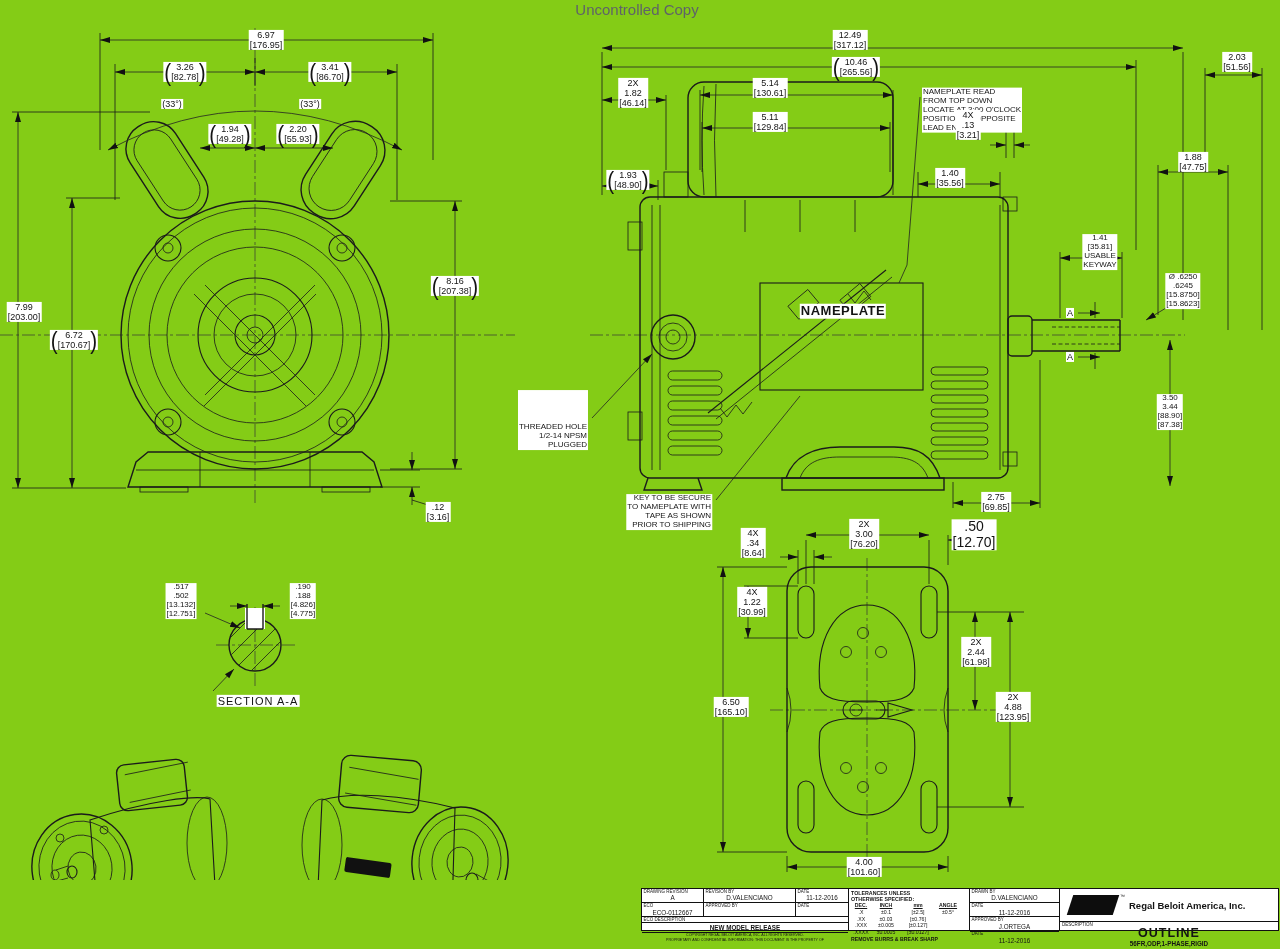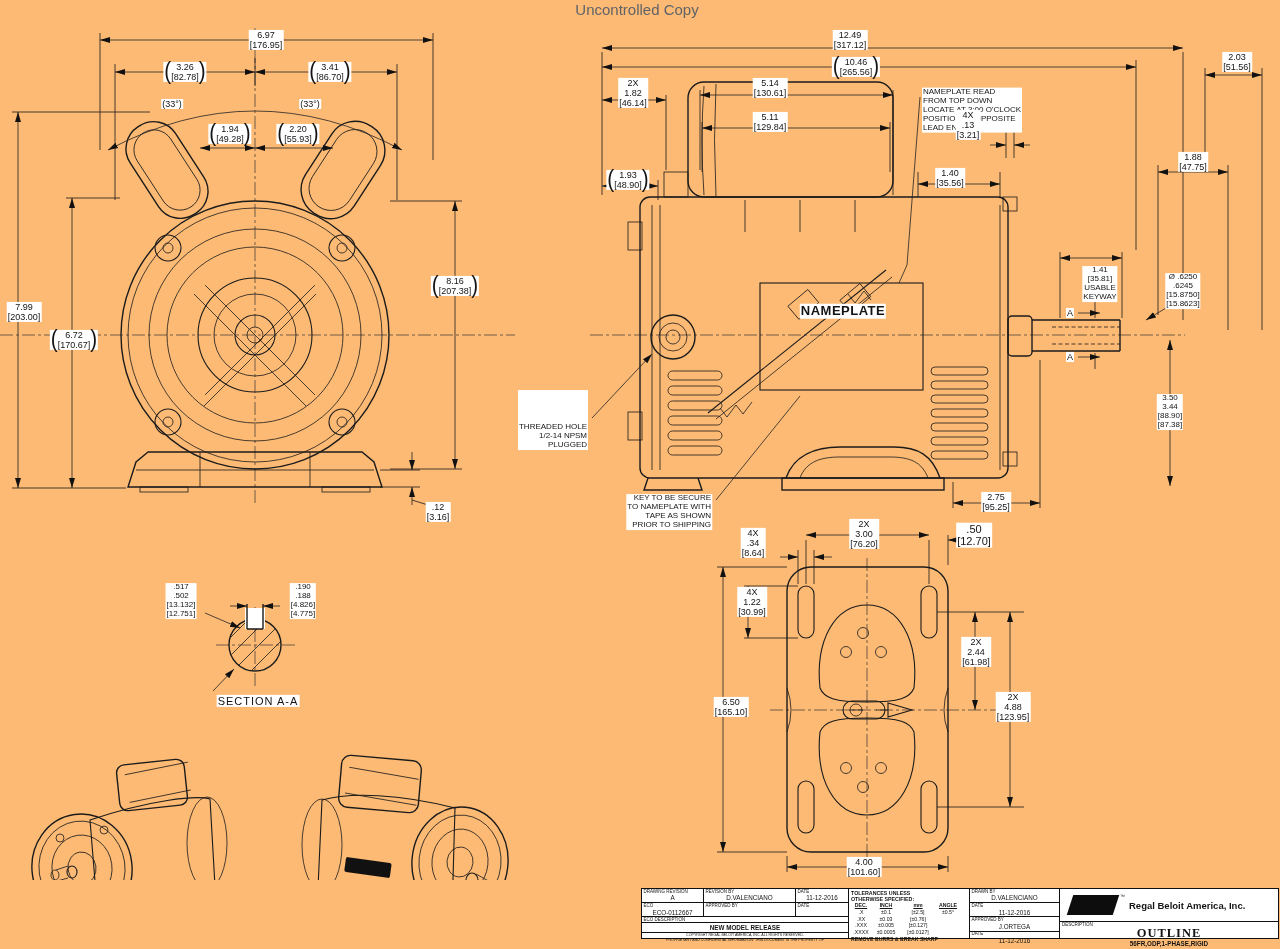--- a/index.html
+++ b/index.html
@@ -1,34 +1,34 @@
 <!DOCTYPE html>
 <html><head>
 <meta charset="utf-8">
 <style>
   html,body{margin:0;padding:0;background:#fff;}
-  #stage{position:relative;width:1280px;height:949px;overflow:hidden;background:#fdba74;
+  #stage{position:relative;width:1280px;height:949px;overflow:hidden;background:#84cc16;
          font-family:"Liberation Sans",sans-serif;color:#141414;}
   #linework{position:absolute;left:0;top:0;}
   
   .o{fill:none;stroke:#1b1b1b;stroke-width:1.4;}
   .m{fill:none;stroke:#1b1b1b;stroke-width:1.1;}
   .t{fill:none;stroke:#1b1b1b;stroke-width:0.8;}
   .d{fill:none;stroke:#232323;stroke-width:0.8;}
   .cl{fill:none;stroke:#333;stroke-width:0.7;stroke-dasharray:13 3 3 3;}
   .hd{stroke-dasharray:4 2.5;}
   
   #annlayer{position:absolute;left:0;top:0;width:1280px;height:880px;}
-  .ann{position:absolute;transform:translate(-50%,-50%);display:flex;align-items:flex-start;
+  .ann{position:absolute;transform:translate(-50%,-50%);display:flex;align-items:flex-end;
        background:#fff;padding:0 1px;font-size:9px;line-height:1.12;white-space:nowrap;color:#141414;}
   .ann .stack{display:flex;flex-direction:column;text-align:center;}
   .ann .paren{font-weight:200;transform:scaleY(1.12);line-height:0.9;padding:0;}
   .wm{position:absolute;transform:translate(-50%,0);font-size:15px;color:#5f6368;}
   
-  .tb{position:absolute;left:641px;top:888px;width:638px;height:51px;border:1.3px solid #111;
+  .tb{position:absolute;left:641px;top:888px;width:638px;height:43px;border:1.3px solid #111;
       display:flex;background:#fff;box-sizing:border-box;}
   .tb *{box-sizing:border-box;}
   .tbcol{display:flex;flex-direction:column;border-right:1px solid #111;}
   .tbrow{display:flex;border-bottom:0.8px solid #111;}
   .cell{border-right:0.8px solid #111;padding:0.5px 1.5px;overflow:hidden;}
   .cell:last-child{border-right:none;}
   .hh{font-size:4.5px;line-height:1.1;text-align:left;}
   .vv{font-size:6.3px;line-height:1.15;text-align:center;}
   .tol{width:121px;padding:1px 2px;font-size:5.2px;border-right:1px solid #111;}
   .tol .tt{font-weight:bold;font-size:5.3px;line-height:1.15;}
@@ -36,21 +36,21 @@
   .toltable .th{font-weight:bold;text-decoration:underline;}
   .sign{width:90px;display:flex;flex-direction:column;border-right:1px solid #111;}
   .sign>div{flex:1;border-bottom:0.8px solid #111;padding:0.5px 1.5px;}
   .sign>div:last-child{border-bottom:none;}
   .brand{flex:1;display:flex;flex-direction:column;}
   .brandtop{flex:0 0 33px;display:flex;align-items:center;border-bottom:0.8px solid #111;padding:2px 4px;gap:4px;}
   .logo{width:46px;height:20px;background:#0d0d0d;transform:skewX(-18deg);margin-left:6px;}
   .tmmark{font-size:5px;align-self:flex-start;margin-top:2px;}
   .coname{font-size:9.5px;font-weight:bold;}
   .branddesc{flex:1;padding:0.5px 2px;}
-  .desctitle{font-size:12.5px;font-weight:bold;text-align:center;letter-spacing:1px;line-height:1.1;font-family:Liberation Serif, serif;}
+  .desctitle{font-size:12.5px;font-weight:bold;text-align:center;letter-spacing:1px;line-height:1.1;}
   .descsub{font-size:6.3px;font-weight:bold;text-align:center;line-height:1.1;}
 </style>
 </head>
 <body>
 
 <div id="stage">
 
 <svg id="linework" width="1280" height="880" viewBox="0 0 1280 880">
   <defs>
     <marker id="ae" orient="auto" markerUnits="userSpaceOnUse" markerWidth="12" markerHeight="10" refX="10" refY="4">
@@ -435,21 +435,21 @@
           <div>1.40</div>
           <div>[35.56]</div>
         </div>
       </div>
       <div class="ann" style="left: 1193px; top: 162px; font-size: 9px;">
         <div class="stack">
           <div>1.88</div>
           <div>[47.75]</div>
         </div>
       </div>
-      <div class="ann" style="left: 1100px; top: 252px; font-size: 8px; margin-top: 32px;">
+      <div class="ann" style="left: 1100px; top: 252px; font-size: 8px;">
         <div class="stack">
           <div>1.41</div>
           <div>[35.81]</div>
           <div>USABLE</div>
           <div>KEYWAY</div>
         </div>
       </div>
       <div class="ann" style="left: 1183px; top: 291px; font-size: 8px;">
         <div class="stack">
           <div>Ø .6250</div>
@@ -487,21 +487,21 @@
         <div class="stack" style="text-align: right;">
           <div>KEY TO BE SECURE</div>
           <div>TO NAMEPLATE WITH</div>
           <div>TAPE AS SHOWN</div>
           <div>PRIOR TO SHIPPING</div>
         </div>
       </div>
       <div class="ann" style="left: 996px; top: 502px; font-size: 9px;">
         <div class="stack">
           <div>2.75</div>
-          <div>[95.25]</div>
+          <div>[69.85]</div>
         </div>
       </div>
       <div class="ann" style="left: 843px; top: 311px; font-size: 13px; font-weight: bold; letter-spacing: 0.5px;">
         <div class="stack">
           <div>NAMEPLATE</div>
         </div>
       </div>
       <div class="ann" style="left: 753px; top: 543px; font-size: 9px;">
         <div class="stack">
           <div>4X</div>
@@ -509,21 +509,21 @@
           <div>[8.64]</div>
         </div>
       </div>
       <div class="ann" style="left: 864px; top: 534px; font-size: 9px;">
         <div class="stack">
           <div>2X</div>
           <div>3.00</div>
           <div>[76.20]</div>
         </div>
       </div>
-      <div class="ann" style="left: 974px; top: 535px; font-size: 11px;">
+      <div class="ann" style="left: 974px; top: 535px; font-size: 14px;">
         <div class="stack">
           <div>.50</div>
           <div>[12.70]</div>
         </div>
       </div>
       <div class="ann" style="left: 752px; top: 602px; font-size: 9px;">
         <div class="stack">
           <div>4X</div>
           <div>1.22</div>
           <div>[30.99]</div>

